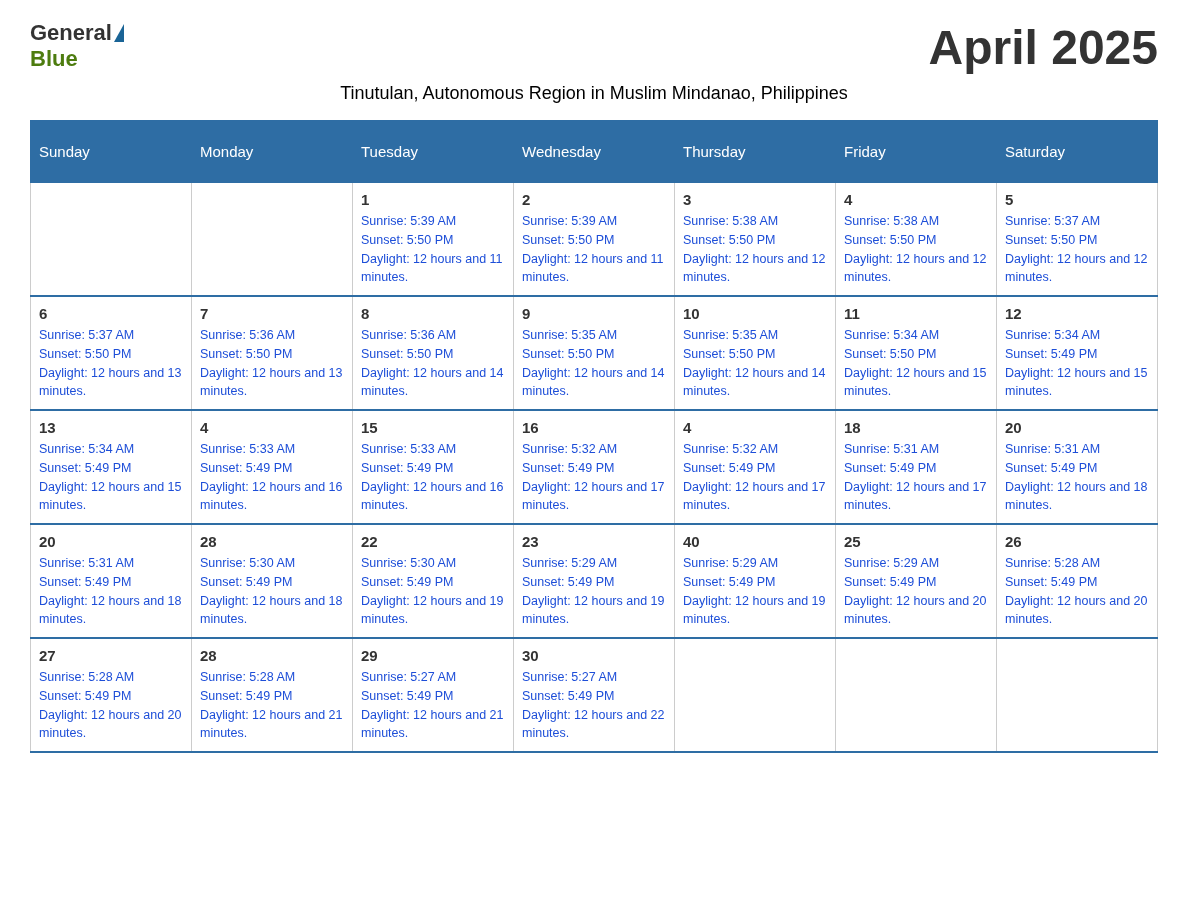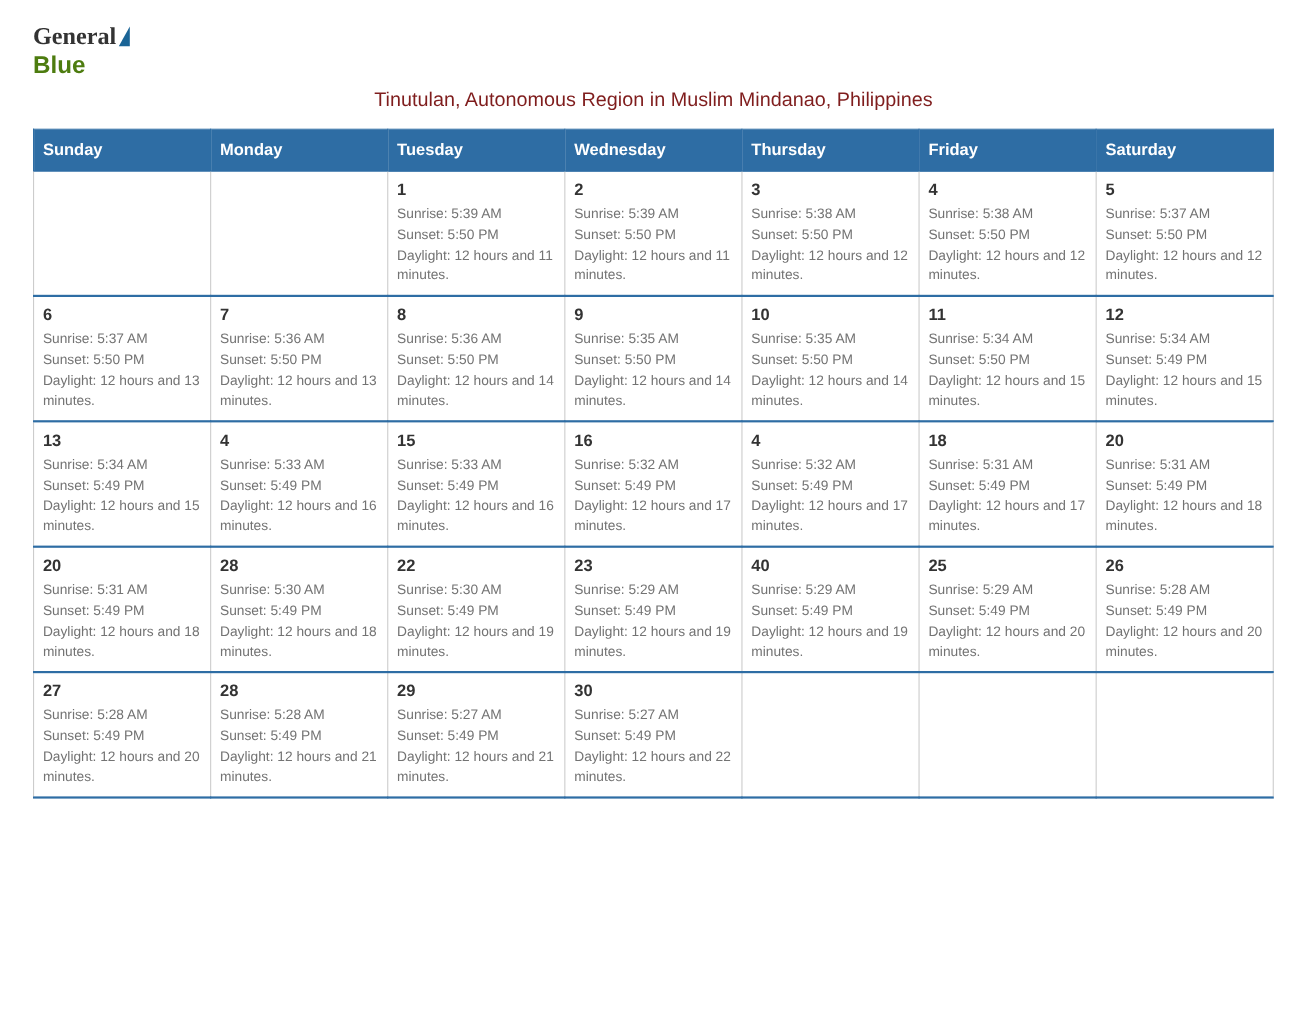--- a/index.html
+++ b/index.html
@@ -17,21 +17,20 @@
     }
     .logo {
       display: flex;
       flex-direction: column;
       align-items: flex-start;
     }
     .logo-text-general {
       font-size: 22px;
       font-weight: bold;
       color: #333;
-      font-family: Liberation Serif, serif;
     }
     .logo-text-blue {
       font-size: 22px;
       font-weight: bold;
       color: #4d7c0f;
     }
     .logo-triangle {
       display: inline-block;
       width: 0;
       height: 0;
@@ -46,36 +45,36 @@
     }
     .page-title {
       font-size: 48px;
       font-weight: bold;
       color: #333;
       text-align: right;
     }
     .subtitle {
       text-align: center;
       font-size: 18px;
-      color: #7f1d1d;
+      color: #000000;
       margin-bottom: 16px;
     }
     table {
       width: 100%;
       border-collapse: collapse;
       table-layout: fixed;
     }
     thead tr {
       background-color: #2e6da4;
       color: #fff;
     }
     thead th {
-      padding: 10px 8px;
+      padding: 22px 8px;
       font-size: 15px;
-      font-weight: bold;
+      font-weight: normal;
       text-align: left;
       border: 1px solid #2e6da4;
     }
     tbody tr {
       border-bottom: 2px solid #2e6da4;
     }
     tbody td {
       vertical-align: top;
       padding: 8px;
       font-size: 13px;
@@ -89,40 +88,41 @@
     }
     .day-number {
       font-size: 15px;
       font-weight: bold;
       color: #333;
       display: block;
       margin-bottom: 4px;
     }
     .day-info {
       font-size: 12.5px;
-      color: #737373;
+      color: #1d4ed8;
       line-height: 1.5;
     }
     .empty-cell {
       background: #fff;
     }
   </style>
 </head>
 <body>
 
 <div class="header">
   <div class="logo">
     <div class="logo-line">
       <span class="logo-text-general">General</span>
       <span class="logo-triangle"></span>
     </div>
     <div>
       <span class="logo-text-blue">Blue</span>
     </div>
   </div>
+  <div class="page-title">April 2025</div>
 </div>
 
 <div class="subtitle">Tinutulan, Autonomous Region in Muslim Mindanao, Philippines</div>
 
 <table>
   <thead>
     <tr>
     <th>Sunday</th>
         <th>Monday</th>
         <th>Tuesday</th>

